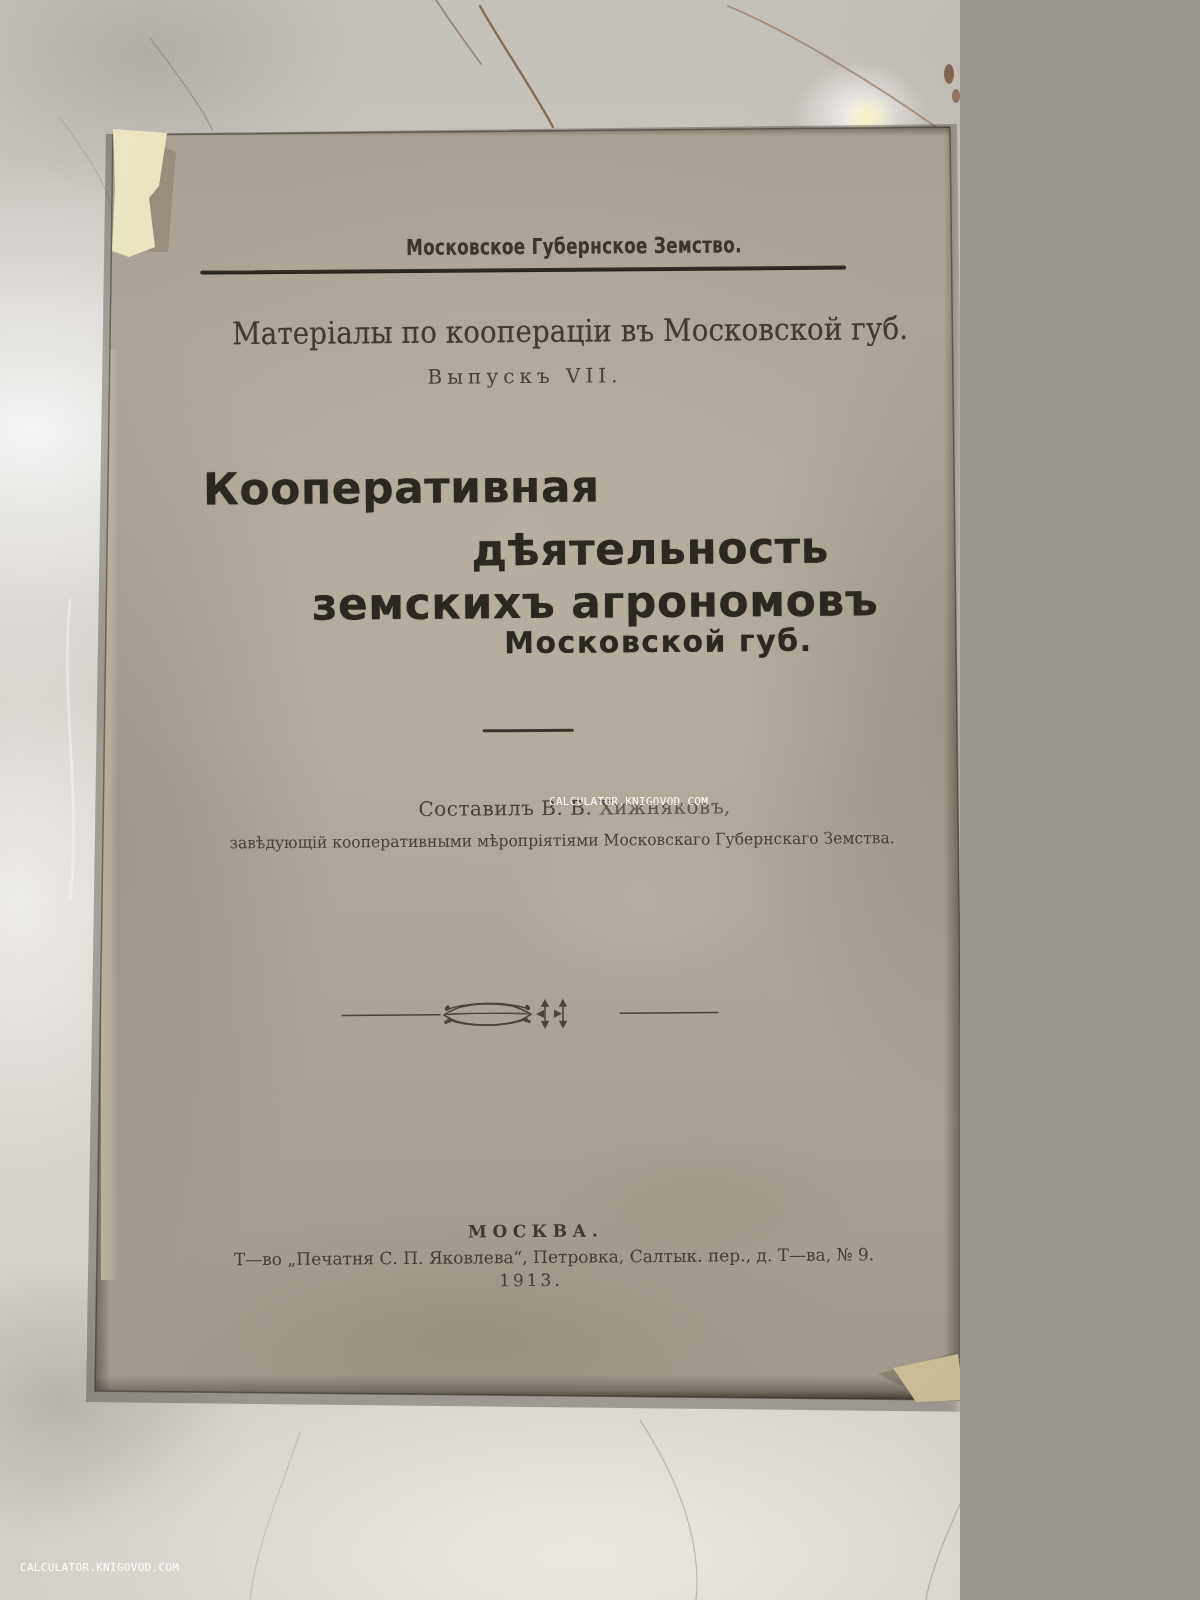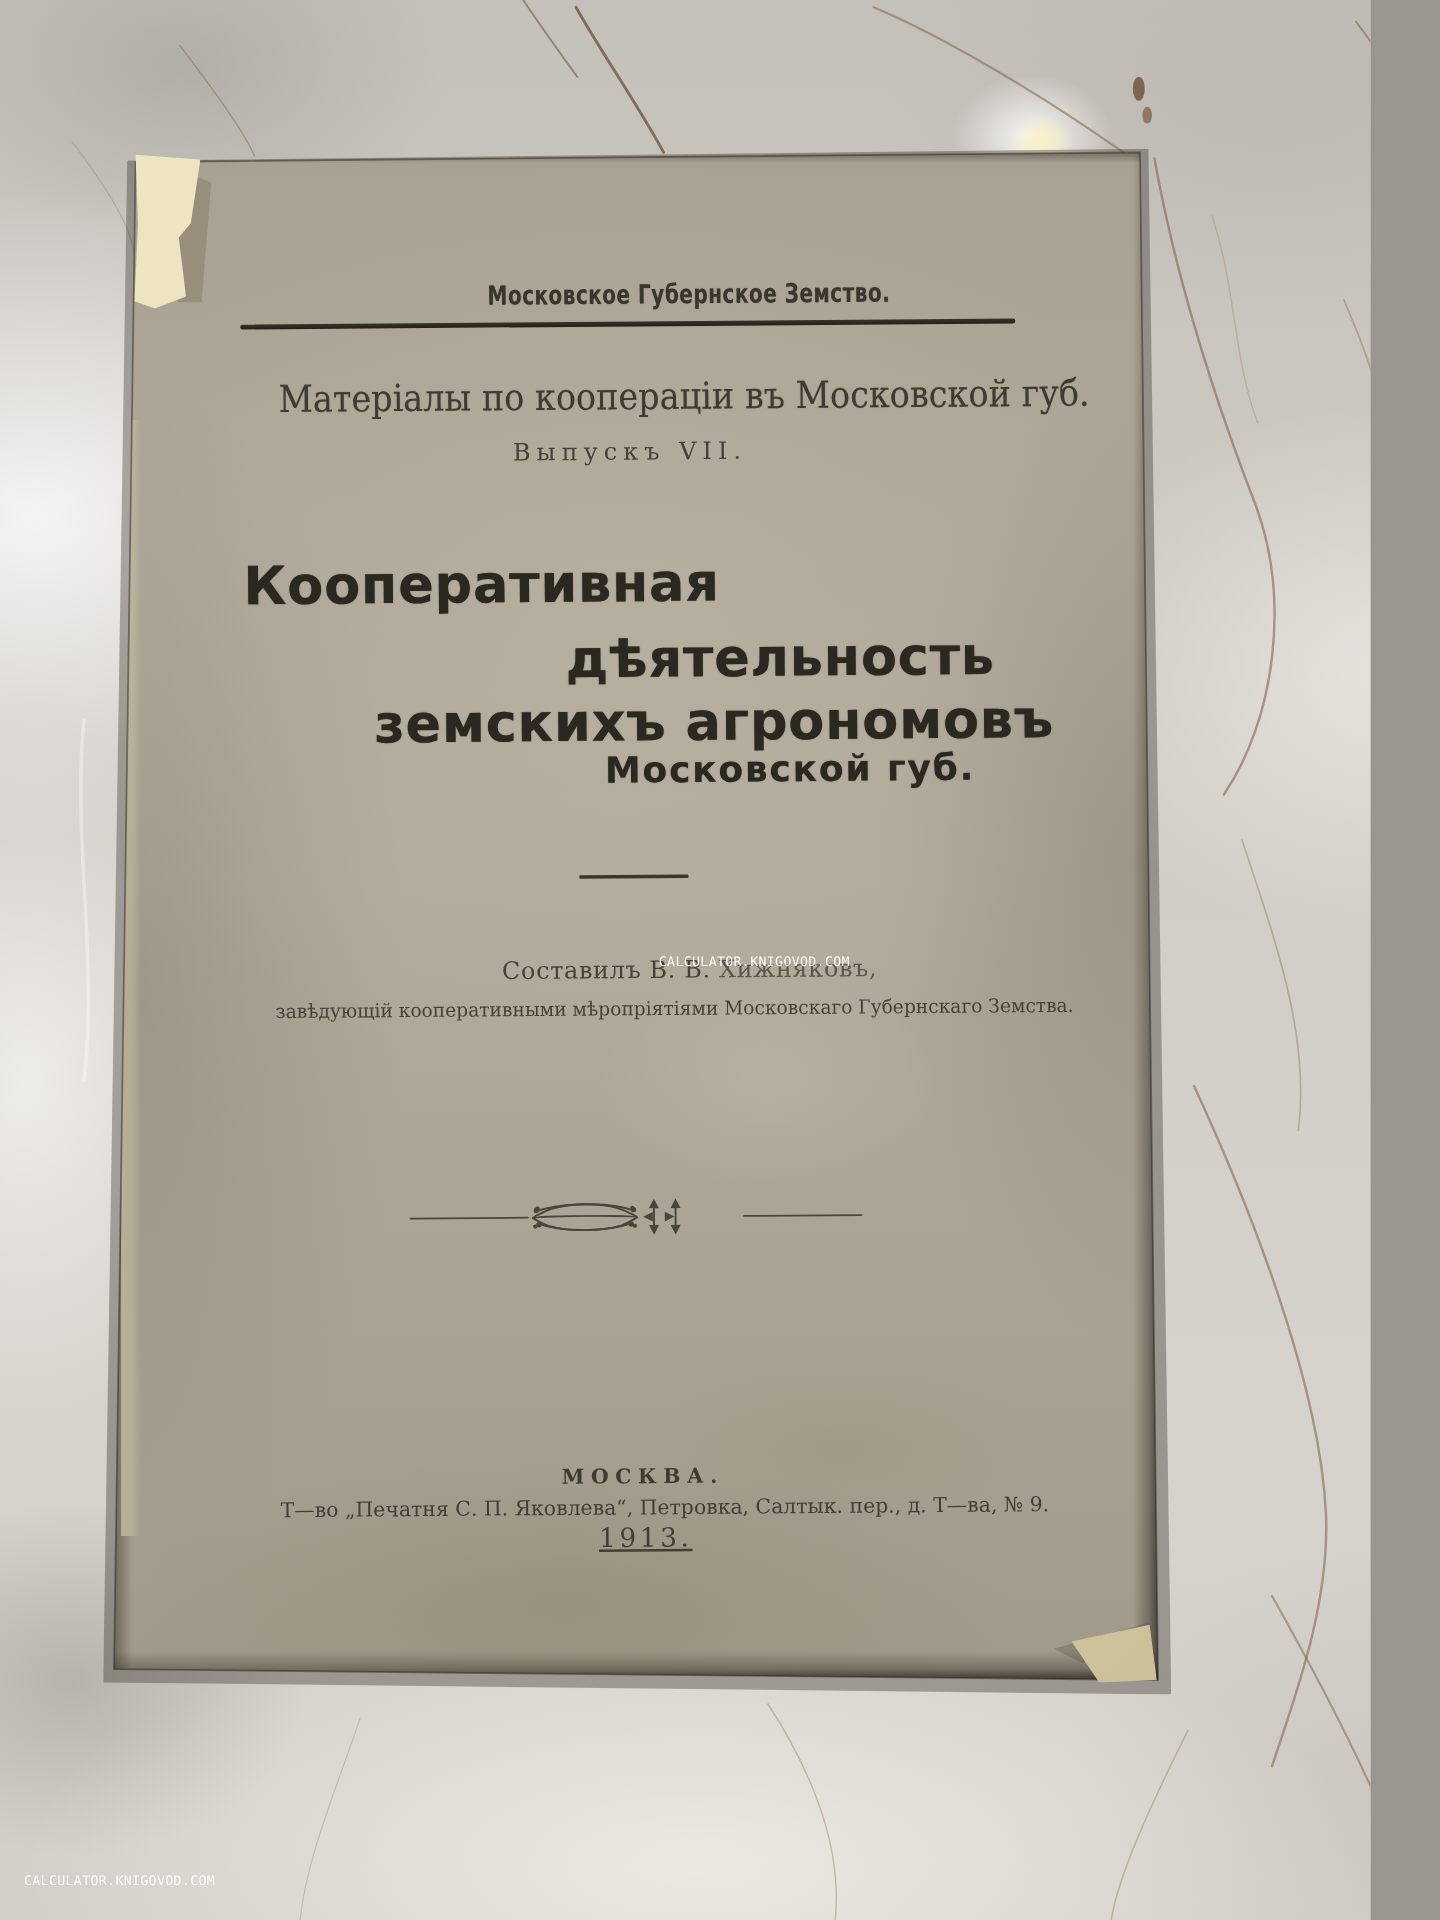--- a/index.html
+++ b/index.html
@@ -1,17 +1,17 @@
 <!DOCTYPE html>
 <html><head>
 <meta charset="utf-8">
 <style>
   html,body{margin:0;padding:0;background:#9a968f;}
   .stage{
-    position:relative;width:1142px;height:1600px;overflow:hidden;
+    position:relative;width:960px;height:1600px;overflow:hidden;
     font-family:"DejaVu Serif", serif;
     background-color:#cbc7c1;
     background-image:
       radial-gradient(26px 22px at 868px 118px, rgba(248,240,196,.95) 0%, rgba(248,240,196,.65) 45%, rgba(248,240,196,0) 100%),
       radial-gradient(95px 75px at 860px 114px, rgba(255,255,255,.85) 0%, rgba(255,255,255,0) 70%),
       radial-gradient(500px 380px at 30px 430px, rgba(255,255,255,.8) 0%, rgba(255,255,255,0) 72%),
       radial-gradient(300px 420px at 20px 900px, rgba(250,249,246,.7) 0%, rgba(250,249,246,0) 70%),
       radial-gradient(420px 320px at 1160px 560px, rgba(242,239,234,.65) 0%, rgba(242,239,234,0) 70%),
       radial-gradient(720px 280px at 580px 1555px, rgba(240,237,231,.85) 0%, rgba(240,237,231,0) 78%),
       radial-gradient(280px 210px at 60px 1400px, rgba(148,143,136,.45) 0%, rgba(148,143,136,0) 70%),
@@ -94,21 +94,21 @@
   .title-l3{left:313px;top:577px;}
   .title-l4{left:505px;top:625px;font-size:30px;letter-spacing:1.5px;}
   .rule-short{position:absolute;left:483px;top:729px;width:91px;height:3px;background:#3a362f;border-radius:1px;}
   .compiled{left:418px;top:796px;font-size:20px;color:#46423a;letter-spacing:.5px;}
   .compiled .surname{opacity:.8;}
   .curator{left:220px;top:831px;width:596px;text-align:center;font-size:16px;color:#45413a;
     transform:scaleX(.97);transform-origin:center;}
   .city{left:452px;top:1221px;width:160px;text-align:center;font-weight:bold;
     font-size:17px;letter-spacing:5.5px;color:#3e3a32;}
   .publisher{left:230px;top:1247px;width:610px;text-align:center;font-size:17px;color:#423e36;}
-  .year{left:495px;top:1270px;width:76px;text-align:left;font-size:22px;letter-spacing:3px;color:#423e36;text-decoration:underline;}
+  .year{left:495px;top:1270px;width:76px;text-align:left;font-size:17px;letter-spacing:3px;color:#423e36;}
   .ornament{position:absolute;left:338px;top:998px;}
   .ornament path,.ornament line{stroke:#4a453c;fill:none;stroke-linecap:round;}
   .ornament .f{fill:#4a453c;stroke:none;}
   
   .wm{position:absolute;font-family:"DejaVu Sans Mono", monospace;font-size:11px;
     color:#ffffff;letter-spacing:.3px;opacity:.97;white-space:nowrap;}
   .wm-mid{left:549px;top:795px;}
   .wm-bottom{left:20px;top:1561px;}
   
   .cracks path{fill:none;stroke-linecap:round;}

